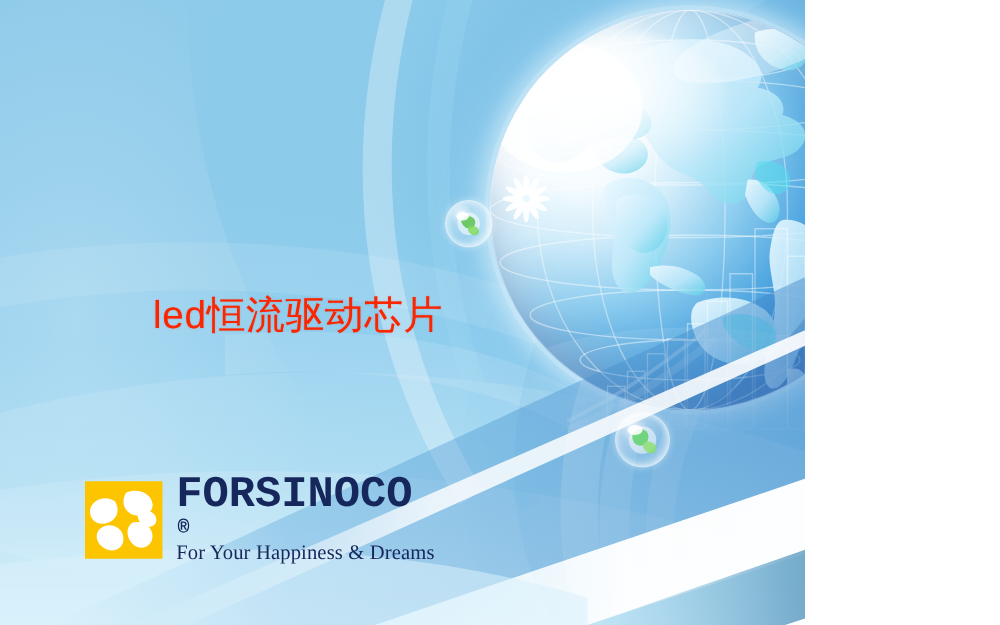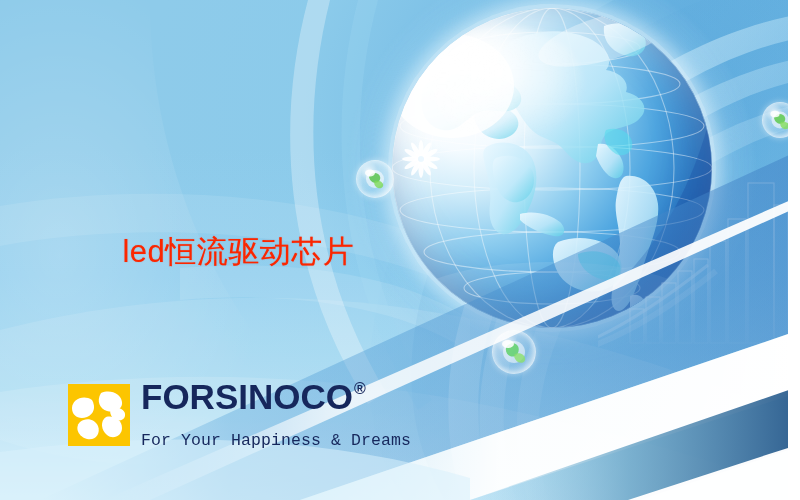--- a/index.html
+++ b/index.html
@@ -6,21 +6,21 @@
     margin: 0;
     padding: 0;
     background: #ffffff;
   }
   body {
     font-family: "Liberation Sans", sans-serif;
   }
 
   #banner {
     position: relative;
-    width: 788px;
+    width: 644px;
     height: 500px;
     overflow: hidden;
     background: #8fcdec;
   }
 
   
   .bg-base {
     position: absolute;
     inset: 0;
     background:
@@ -179,44 +179,45 @@
     flex: 0 0 auto;
     position: relative;
   }
   .logo-text {
     margin-left: 11px;
     display: flex;
     flex-direction: column;
     justify-content: center;
   }
   .logo-name {
-    font-family: Liberation Sans, sans-serif;
+    font-family: Liberation Mono, monospace;
     font-weight: bold;
     font-size: 35px;
     line-height: 0.95;
     color: #16275c;
     letter-spacing: 0px;
     display: flex;
     align-items: flex-start;
     white-space: nowrap;
+    flex-direction: column;
   }
   .logo-reg {
     font-size: 16px;
     line-height: 1;
     margin-left: 1px;
     margin-top: 1px;
     color: #16275c;
     font-weight: bold;
   }
   .logo-tag {
-    font-family: Liberation Mono, monospace;
+    font-family: Liberation Serif, serif;
     font-size: 16.5px;
     color: #16275c;
     letter-spacing: 0.1px;
-    margin-top: 18px;
+    margin-top: 2px;
     white-space: nowrap;
   }
 </style>
 </head>
 <body>
 
 <div id="banner">
 
   <div class="bg-base"></div>
   <div class="bg-rightwash"></div>

